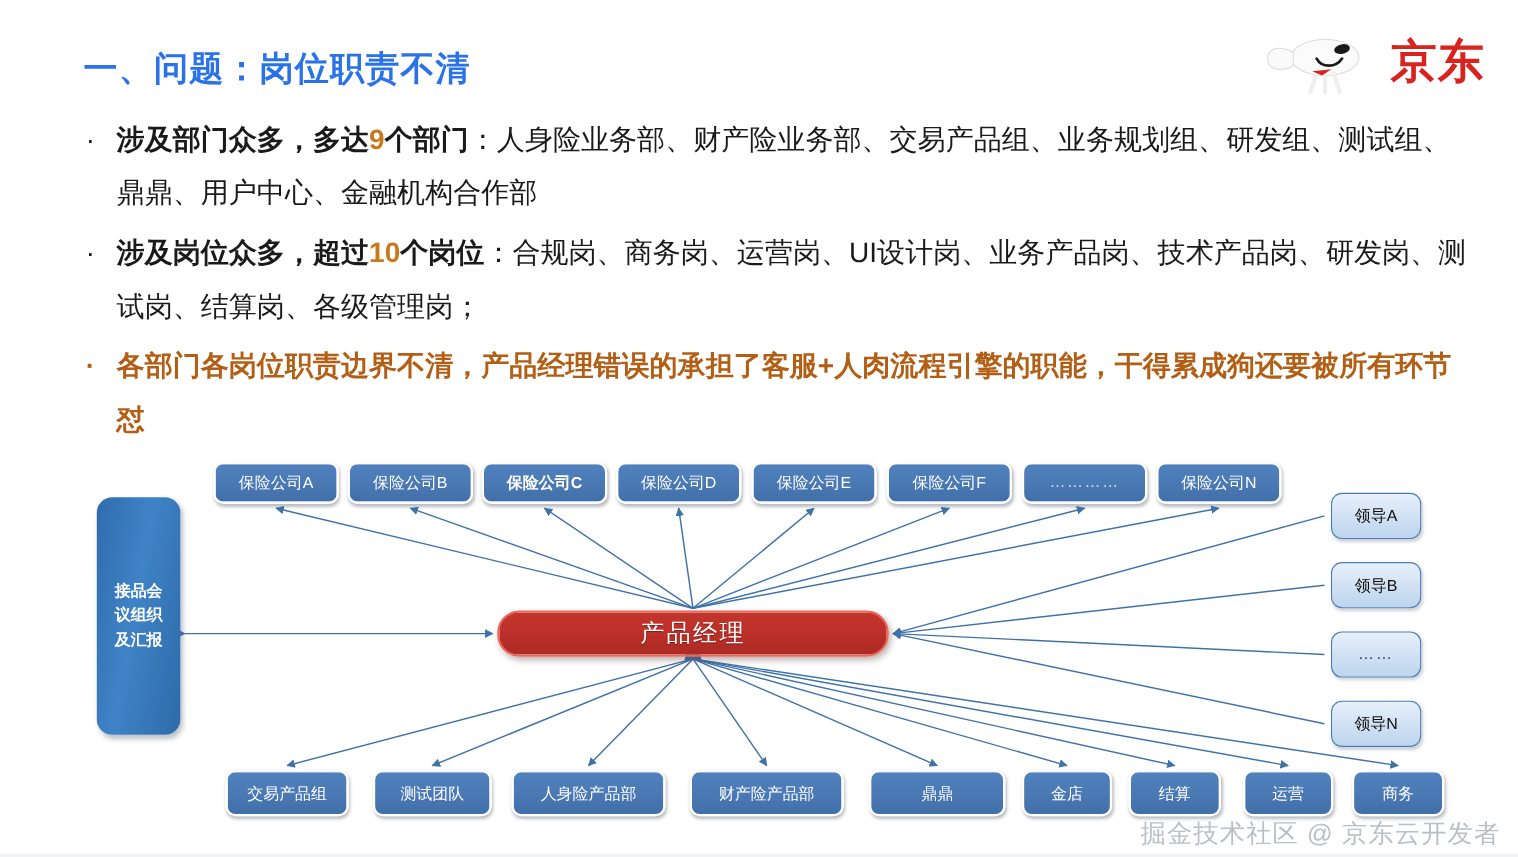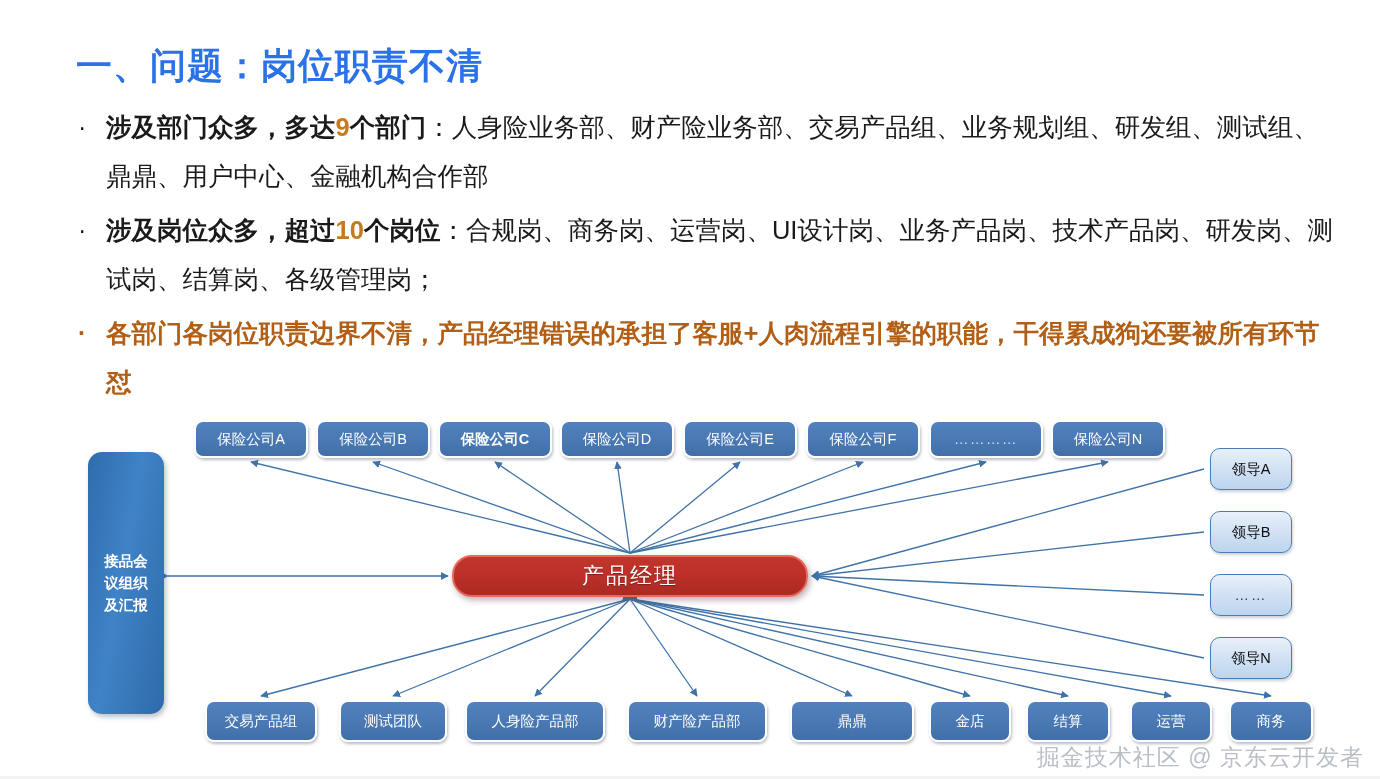--- a/index.html
+++ b/index.html
@@ -16,21 +16,21 @@
     height: 779px;
     background: #ffffff;
     overflow: hidden;
   }
 
   
   #slide-title {
     position: absolute;
     left: 76px;
     top: 42px;
-    font-size: 36px;
+    font-size: 31px;
     font-weight: bold;
     color: #2a72e8;
     letter-spacing: 1px;
     white-space: nowrap;
   }
   #brand-logo {
     position: absolute;
     right: 30px;
     top: 28px;
     width: 210px;
@@ -186,20 +186,33 @@
     background: #f2f3f5;
   }
 </style>
 </head>
 <body>
 
 <div id="slide">
 
   <div id="slide-title">一、问题：岗位职责不清</div>
 
+  <div id="brand-logo">
+    <svg class="dog" viewBox="0 0 100 54">
+      <ellipse cx="60" cy="19" rx="32" ry="17" fill="#fbfbfb" stroke="#dcdcdc" stroke-width="1"></ellipse>
+      <path d="M30 14 C14 6 4 12 6 22 C8 32 20 32 30 27 Z" fill="#fafafa" stroke="#dcdcdc" stroke-width="1"></path>
+      <ellipse cx="76" cy="11" rx="7.5" ry="4.5" fill="#1a1a1a" transform="rotate(-12 76 11)"></ellipse>
+      <path d="M52 20 C57 29 70 29 76 20" fill="none" stroke="#1a1a1a" stroke-width="2.6" stroke-linecap="round"></path>
+      <path d="M52 34 L46 52" stroke="#efefef" stroke-width="4" stroke-linecap="round"></path>
+      <path d="M60 35 L60 52" stroke="#efefef" stroke-width="4" stroke-linecap="round"></path>
+      <path d="M68 34 L74 52" stroke="#efefef" stroke-width="4" stroke-linecap="round"></path>
+      <path d="M48 32 L66 30 L57 36 Z" fill="#d9231f"></path>
+    </svg>
+    <div class="logo-text">京东</div>
+  </div>
 
   <div class="bullets">
     <div class="bullet">
       <span class="dot">·</span>
       <span class="lead">涉及部门众多，多达</span><span class="accent">9</span><span class="lead">个部门</span><span>：人身险业务部、财产险业务部、交易产品组、业务规划组、研发组、测试组、鼎鼎、用户中心、金融机构合作部</span>
     </div>
     <div class="bullet">
       <span class="dot">·</span>
       <span class="lead">涉及岗位众多，超过</span><span class="accent">10</span><span class="lead">个岗位</span><span>：合规岗、商务岗、运营岗、UI设计岗、业务产品岗、技术产品岗、研发岗、测试岗、结算岗、各级管理岗；</span>
     </div>
@@ -244,21 +257,21 @@
           <line x1="1204" y1="65" x2="812" y2="172" marker-end="url(#ah)"></line>
           <line x1="1204" y1="128" x2="812" y2="172" marker-end="url(#ah)"></line>
           <line x1="1204" y1="191" x2="812" y2="172" marker-end="url(#ah)"></line>
           <line x1="1204" y1="254" x2="812" y2="172" marker-end="url(#ah)"></line>
         </g>
       <g id="wires-left" stroke="#3f72a8" stroke-width="1.3" fill="none">
           <line x1="168" y1="172" x2="448" y2="172" marker-end="url(#ah)" marker-start="url(#ah2)"></line>
         </g>
     </svg>
 
-    <div class="node" id="node-left" style="left: 88px; top: 48px; width: 76px; height: 262px;">
+    <div class="node" id="node-left" style="left: 88px; top: 48px; width: 76px; height: 216px;">
       <div>
         <div>接品会</div>
         <div>议组织</div>
         <div>及汇报</div>
       </div>
     </div>
 
     <div class="node" id="node-center" style="left: 452px; top: 151px; width: 356px; height: 42px;">产品经理</div>
 
     <div id="top-nodes">

